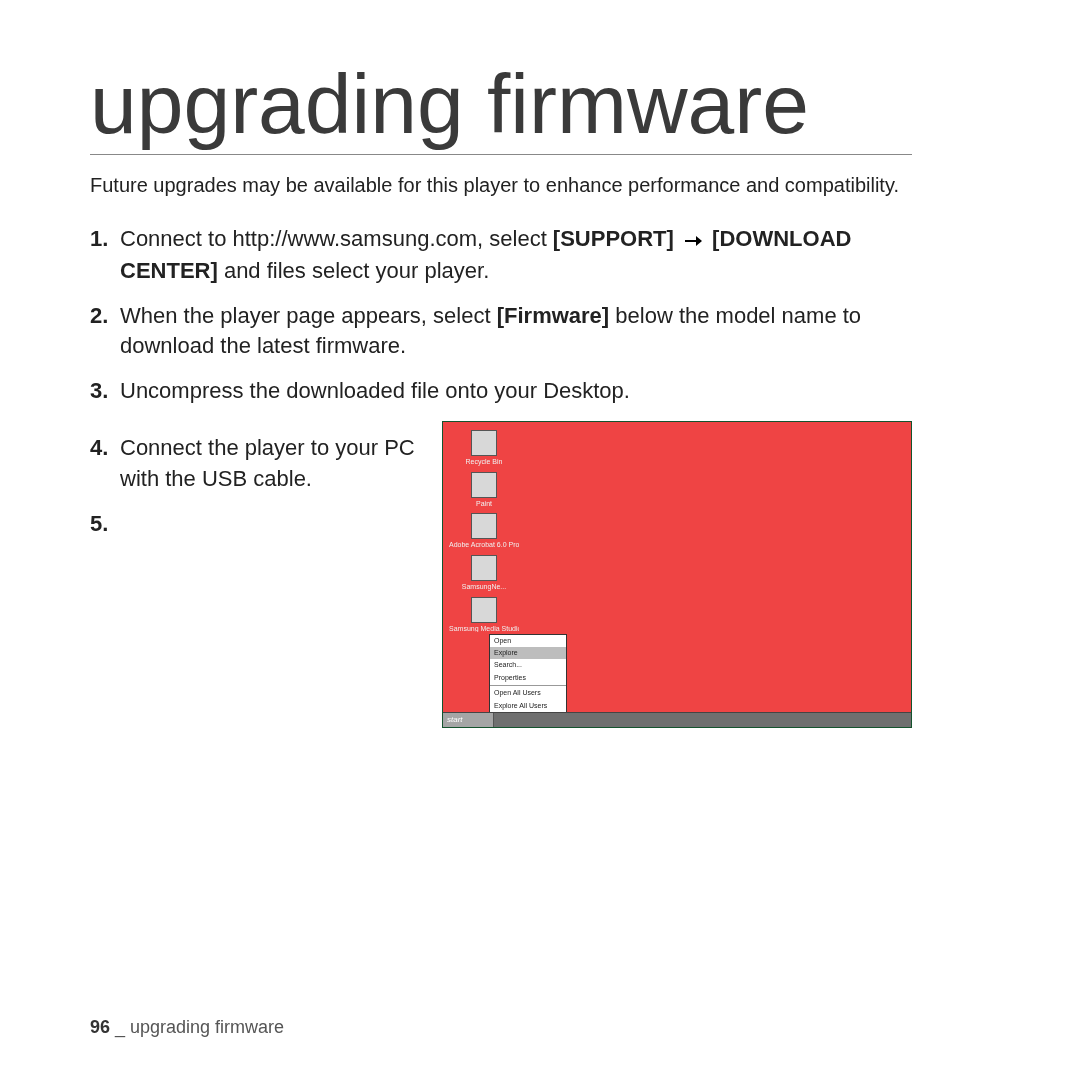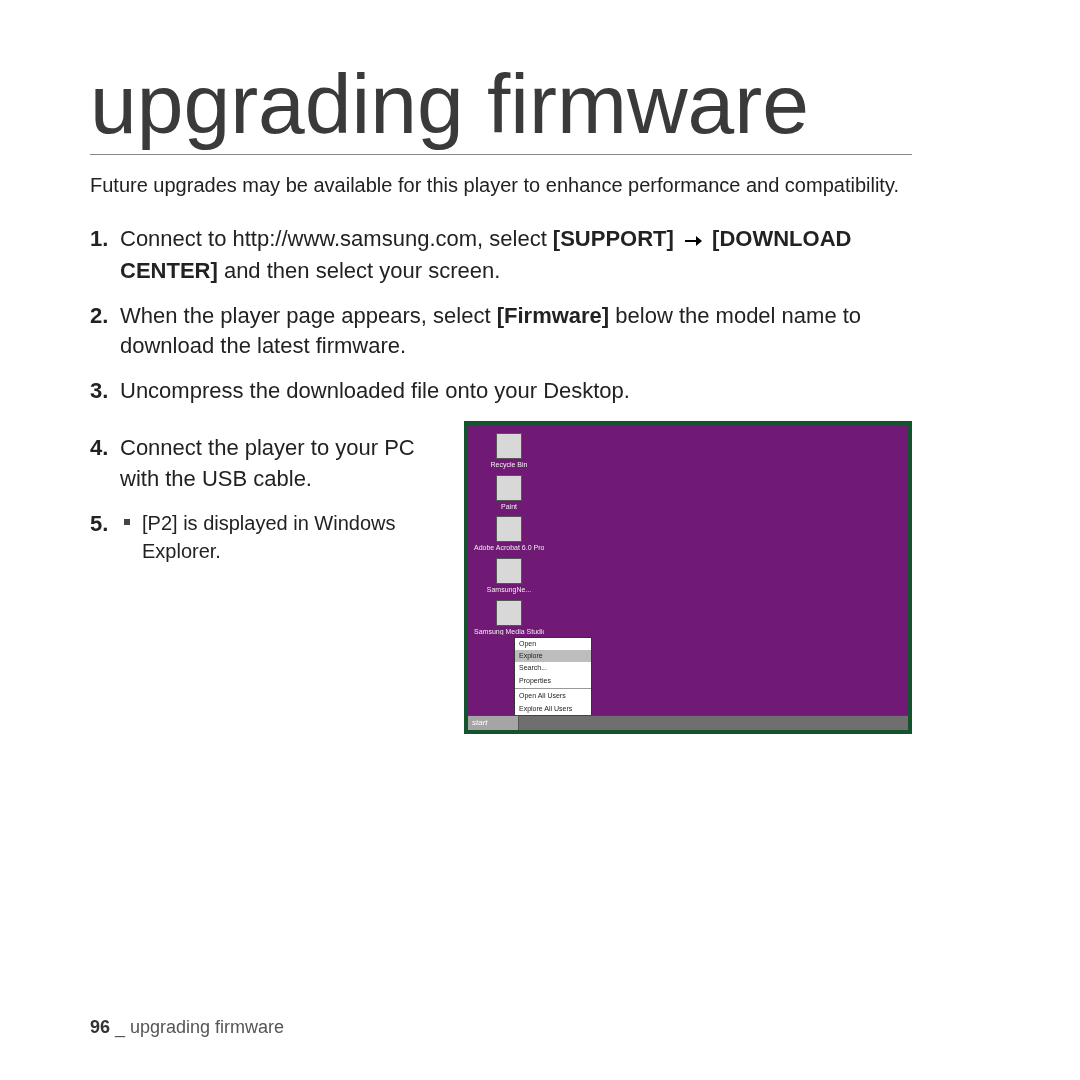--- a/index.html
+++ b/index.html
@@ -83,25 +83,26 @@
     flex: 1 1 430px;
     max-width: 430px;
   }
   .col-right {
     flex: 0 0 440px;
   }
   
   .shot {
     width: 440px;
     height: 305px;
-    background: #701a75;
-    border: 4px solid #14532d;
+    background: #ef4444;
+    border: 1px solid #14532d;
     position: relative;
     overflow: hidden;
     font-family: Tahoma, Arial, sans-serif;
+    padding-left: 28px;
   }
   .desk-icons {
     position: absolute;
     top: 8px;
     left: 6px;
     width: 80px;
   }
   .dicon {
     width: 70px;
     text-align: center;
@@ -186,36 +187,35 @@
 
   <ol class="steps">
     <li>
       <span>Connect to http://www.samsung.com, select </span><span class="b">[SUPPORT]</span>
       <span class="arrow">
         <svg width="18" height="12" viewBox="0 0 18 12">
             <line x1="1" y1="6" x2="13" y2="6" stroke="#000" stroke-width="2"></line>
             <polygon points="12,1 18,6 12,11" fill="#000"></polygon>
           </svg>
       </span>
-      <span class="b">[DOWNLOAD CENTER]</span><span> and then select your screen.</span>
+      <span class="b">[DOWNLOAD CENTER]</span><span> and files select your player.</span>
     </li>
     <li>
       <span>When the player page appears, select </span><span class="b">[Firmware]</span><span> below the model name to download the latest firmware.</span>
     </li>
     <li>
       <span>Uncompress the downloaded file onto your Desktop.</span>
     </li>
   </ol>
 
   <div class="twocol">
     <div class="col-left">
       <ol class="steps" start="4" style="counter-reset: step 3;">
         <li><span>Connect the player to your PC with the USB cable.</span></li>
         <li>
-          <div class="sub">[P2] is displayed in Windows Explorer.</div>
         </li>
       </ol>
     </div>
 
     <div class="col-right">
       <div class="shot">
         <div class="desk-icons">
           <div class="dicon">
               <div class="box"></div>
               <div class="lbl">Recycle Bin</div>

